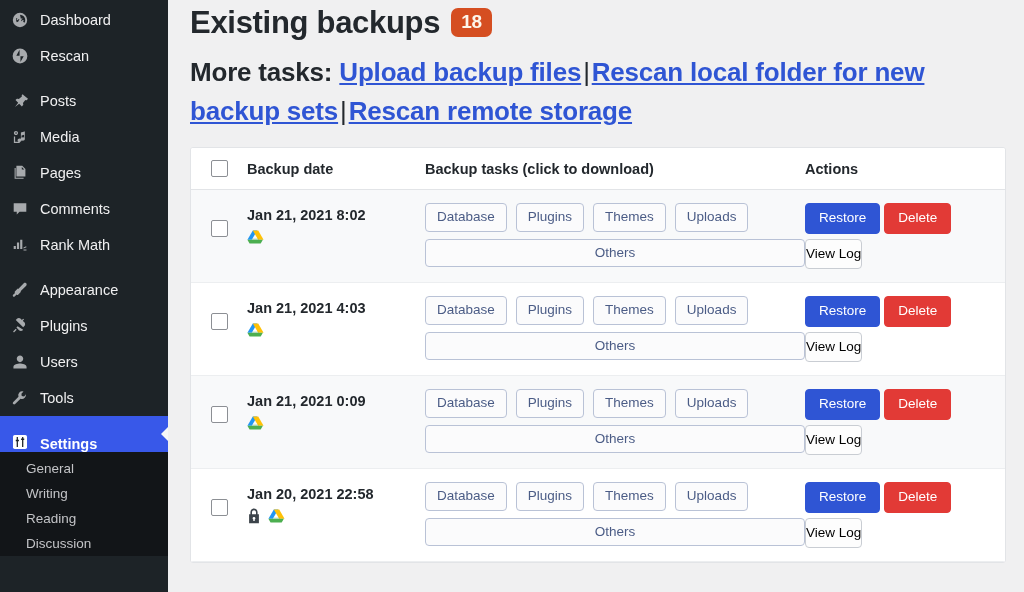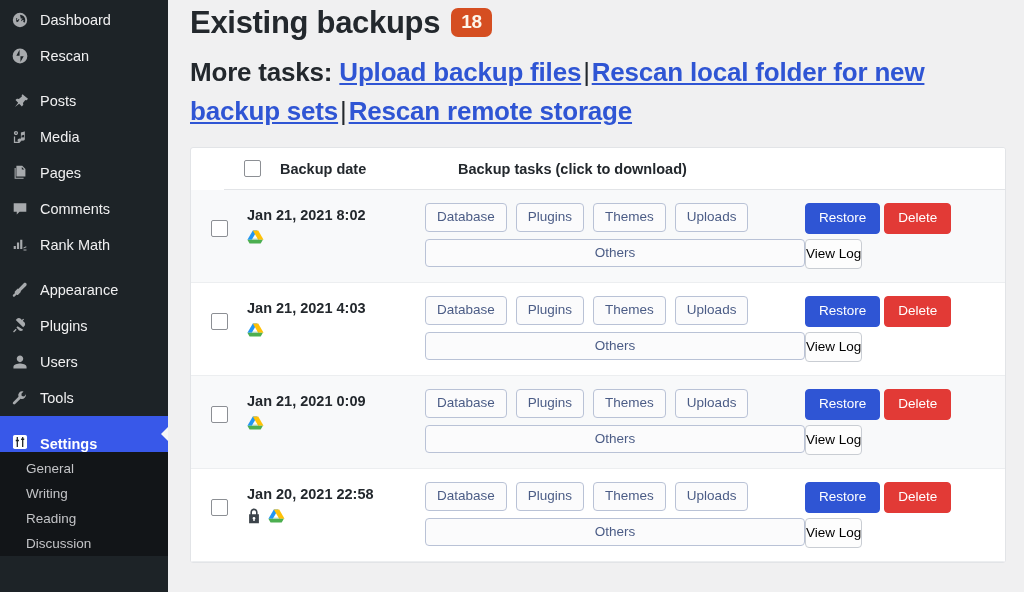--- a/index.html
+++ b/index.html
@@ -151,21 +151,20 @@
     align-items: flex-start;
     border-bottom: 1px solid #eceef0;
     background: #ffffff;
   }
   .brow.alt { background: #f8f9fa; }
   .brow.head {
     background: #fff;
     border-bottom: 1px solid #e2e4e7;
     align-items: center;
     height: 42px;
-    margin-left: 33px;
   }
 
   .c-check {
     width: 56px;
     min-width: 56px;
     display: flex;
     justify-content: center;
     padding-top: 30px;
   }
   .brow.head .c-check { padding-top: 0; }
@@ -389,20 +388,21 @@
     </div>
 
     <div class="backups-card">
 
       <div class="brow head">
         <div class="c-check">
           <div class="cbx"></div>
         </div>
         <div class="c-date col-head">Backup date</div>
         <div class="c-data col-head">Backup tasks (click to download)</div>
+        <div class="c-actions col-head">Actions</div>
       </div>
 
       <div id="rows-container">
           <div class="brow alt">
     <div class="c-check">
       <div class="cbx"></div>
     </div>
     <div class="c-date">
       <div>Jan 21, 2021 8:02</div>
       <div class="date-icons">

